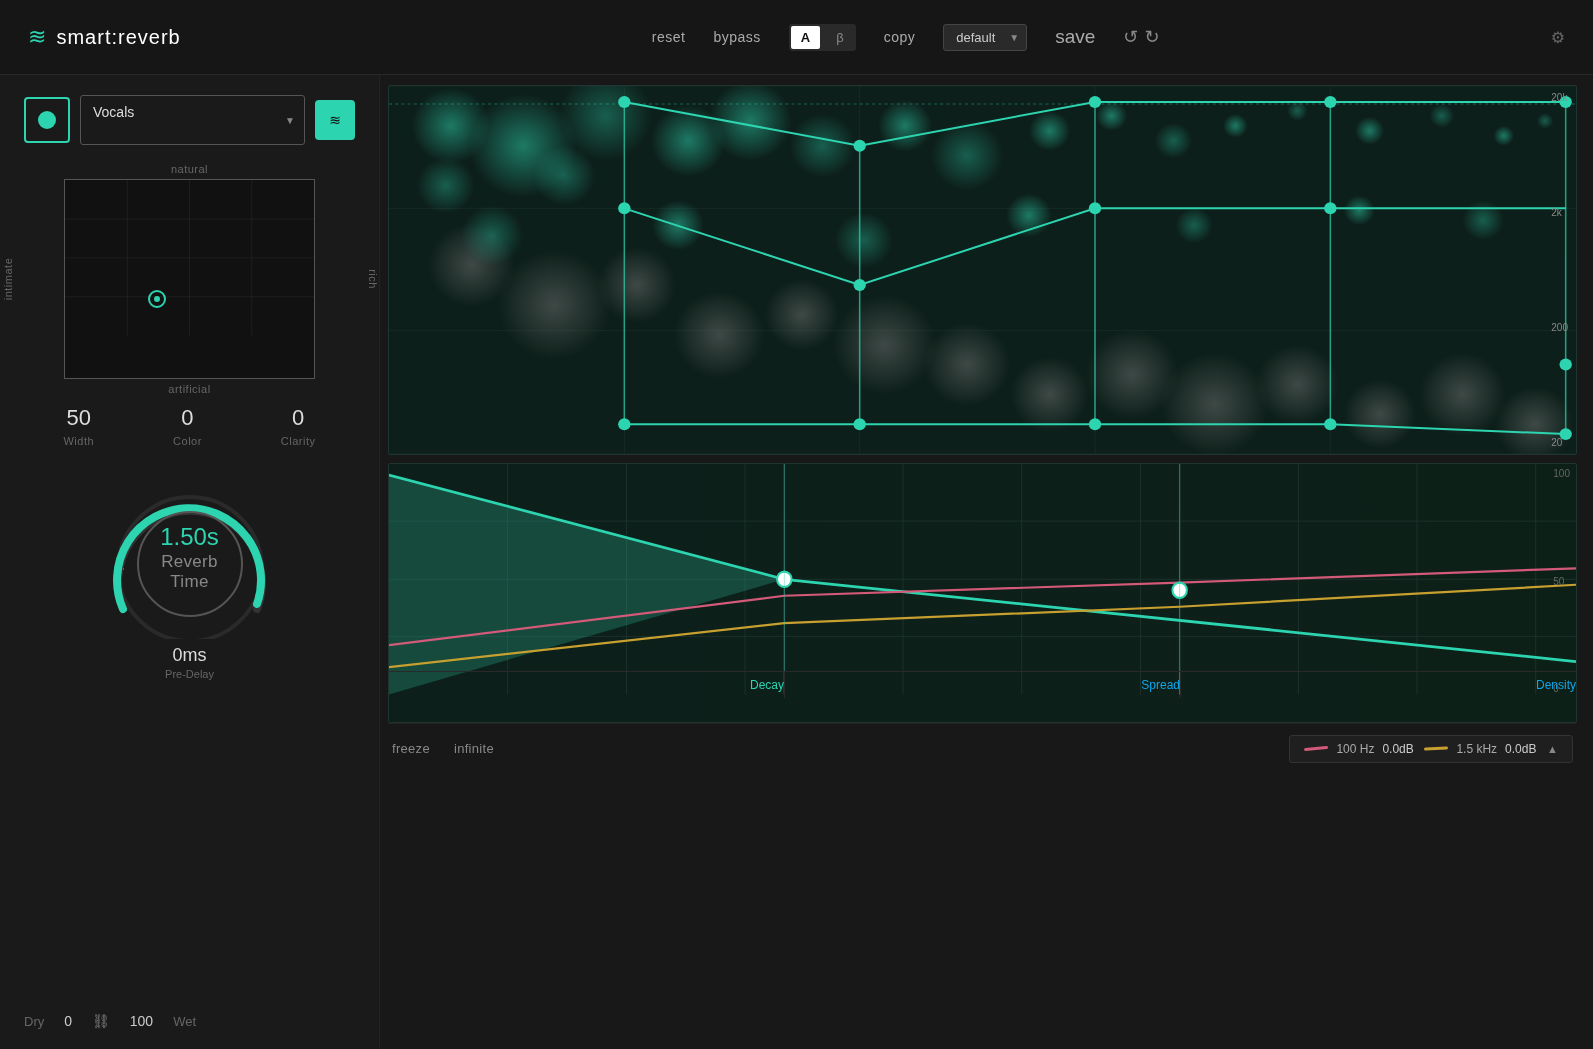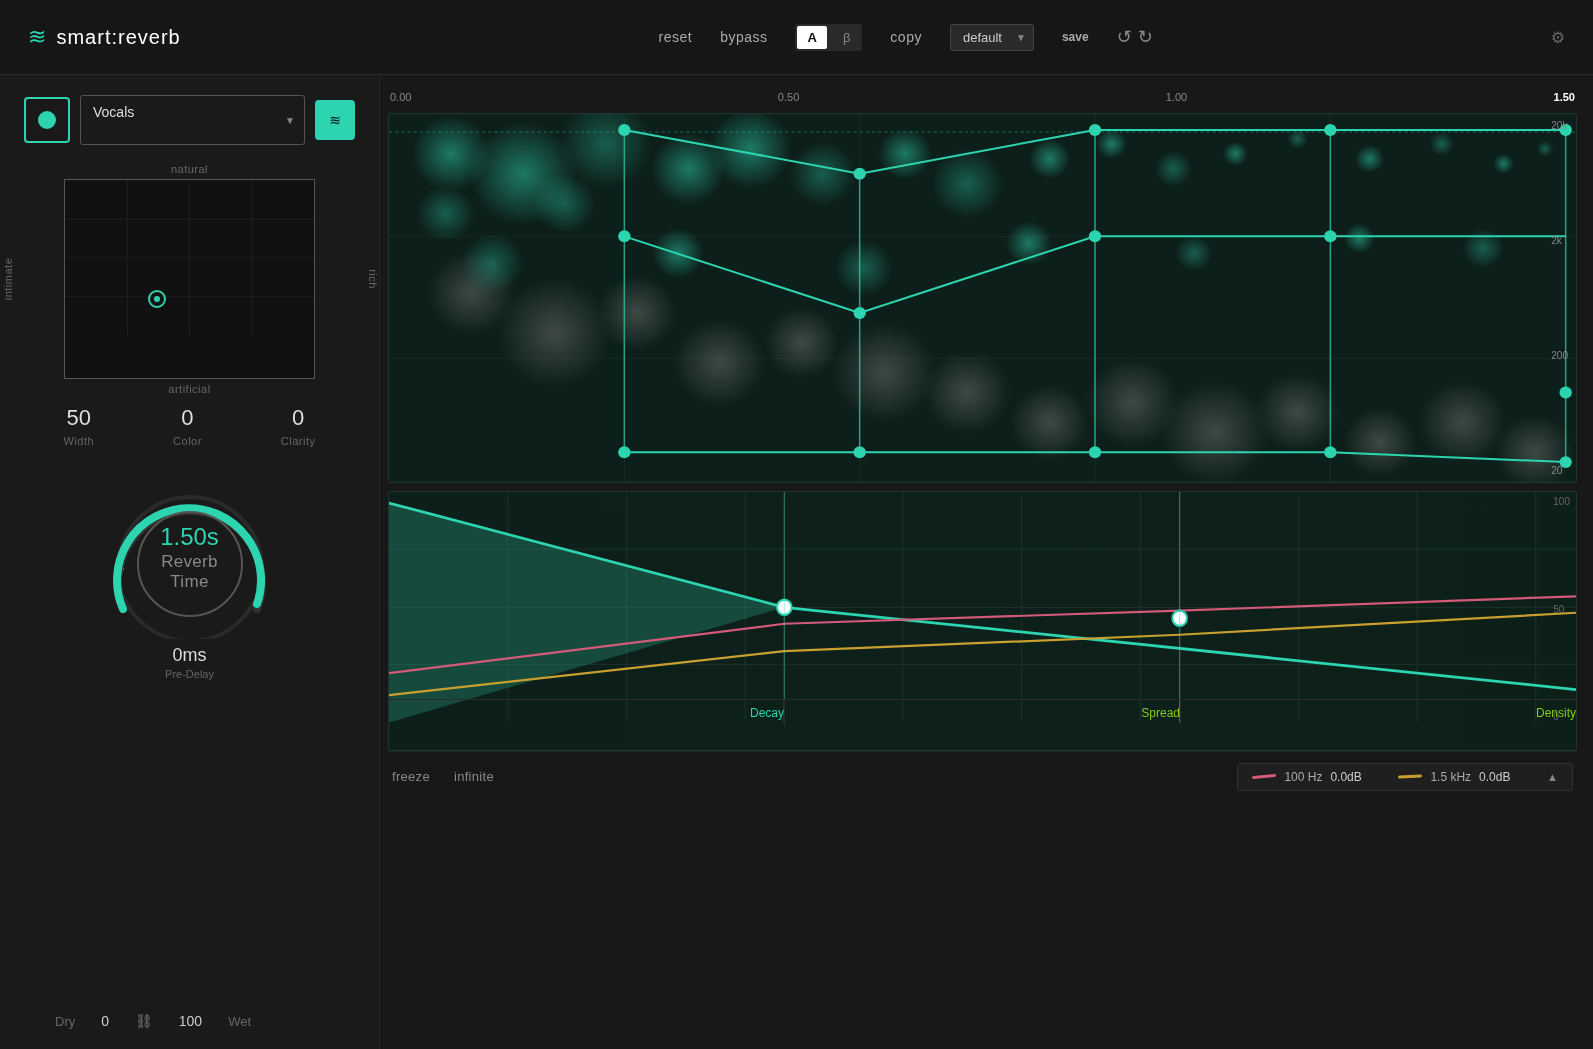--- a/index.html
+++ b/index.html
@@ -95,25 +95,24 @@
       position: absolute;
       right: 8px;
       top: 50%;
       transform: translateY(-50%);
       color: #888;
       font-size: 10px;
       pointer-events: none;
     }
     .save-btn {
       color: #aaa;
-      font-size: 12px;
+      font-size: 19px;
       background: none;
       border: none;
       cursor: pointer;
-      font-weight: bold;
     }
     .undo-redo {
       display: flex;
       gap: 6px;
     }
     .undo-redo button {
       background: none;
       border: none;
       color: #888;
       font-size: 18px;
@@ -346,24 +345,23 @@
     .predelay-label {
       font-size: 11px;
       color: #666;
       margin-top: 2px;
     }
 
     
     .drywet-row {
       display: flex;
       align-items: center;
-      gap: 26px;
+      gap: 20px;
       margin-top: auto;
       padding-top: 16px;
-      margin-left: 31px;
     }
     .drywet-label {
       font-size: 13px;
       color: #666;
     }
     .drywet-value {
       font-size: 14px;
       color: #ccc;
     }
     .link-icon {
@@ -445,21 +443,21 @@
     .decay-section {
       flex: 1;
       text-align: right;
       font-size: 12px;
       padding: 6px 0;
     }
     .decay-section.active {
       color: #2dd4b0;
     }
     .decay-section.inactive {
-      color: #84cc16;
+      color: #0ea5e9;
     }
     .decay-section-border {
       border-left: 1px solid #2a2a2a;
     }
     .decay-y-labels {
       position: absolute;
       right: 6px;
       top: 0;
       bottom: 24px;
       display: flex;
@@ -485,21 +483,21 @@
       background: none;
       border: none;
       color: #888;
       font-size: 13px;
       cursor: pointer;
       letter-spacing: 0.3px;
     }
     .legend-group {
       display: flex;
       align-items: center;
-      gap: 28px;
+      gap: 2px;
       margin-left: auto;
       background: #1f1f1f;
       border: 1px solid #333;
       border-radius: 3px;
       padding: 6px 14px;
     }
     .legend-item {
       display: flex;
       align-items: center;
       gap: 8px;
@@ -647,28 +645,20 @@
       <span class="drywet-value">0</span>
       <span class="link-icon">⛓</span>
       <span class="drywet-value">100</span>
       <span class="drywet-label">Wet</span>
     </div>
 
   </div>
 
   <div class="right-panel">
 
-    <div class="freq-ruler">
-      <div class="freq-ruler-labels">
-        <span class="freq-ruler-label">0.00</span>
-        <span class="freq-ruler-label">0.50</span>
-        <span class="freq-ruler-label">1.00</span>
-        <span class="freq-ruler-label" style="color:#fff; font-weight:bold;">1.50</span>
-      </div>
-    </div>
 
     <div class="reverb-viz">
       <svg class="viz-canvas" viewBox="0 0 1150 370" xmlns="http://www.w3.org/2000/svg" preserveAspectRatio="none">
 
         <defs>
           <radialGradient id="blob1" cx="50%" cy="50%" r="50%">
             <stop offset="0%" stop-color="#2dd4b0" stop-opacity="0.5"></stop>
             <stop offset="100%" stop-color="#2dd4b0" stop-opacity="0"></stop>
           </radialGradient>
           <radialGradient id="blob2" cx="50%" cy="50%" r="50%">

